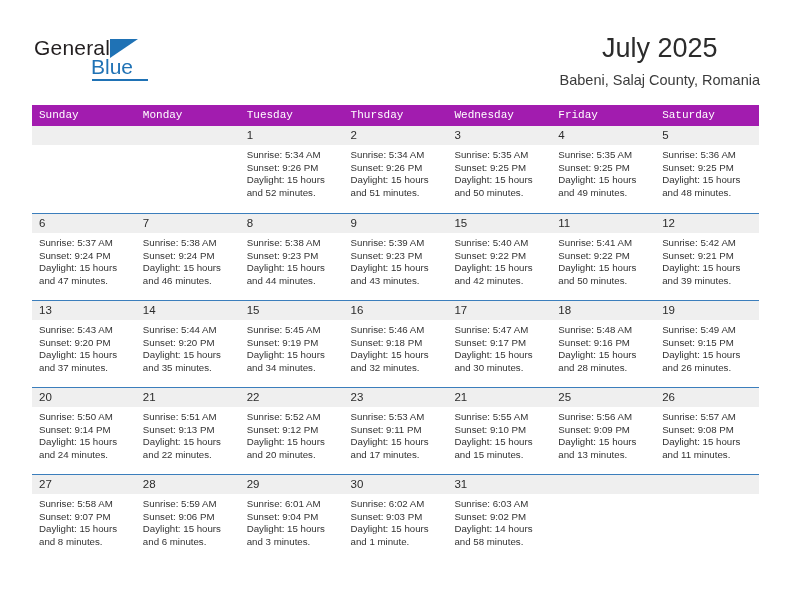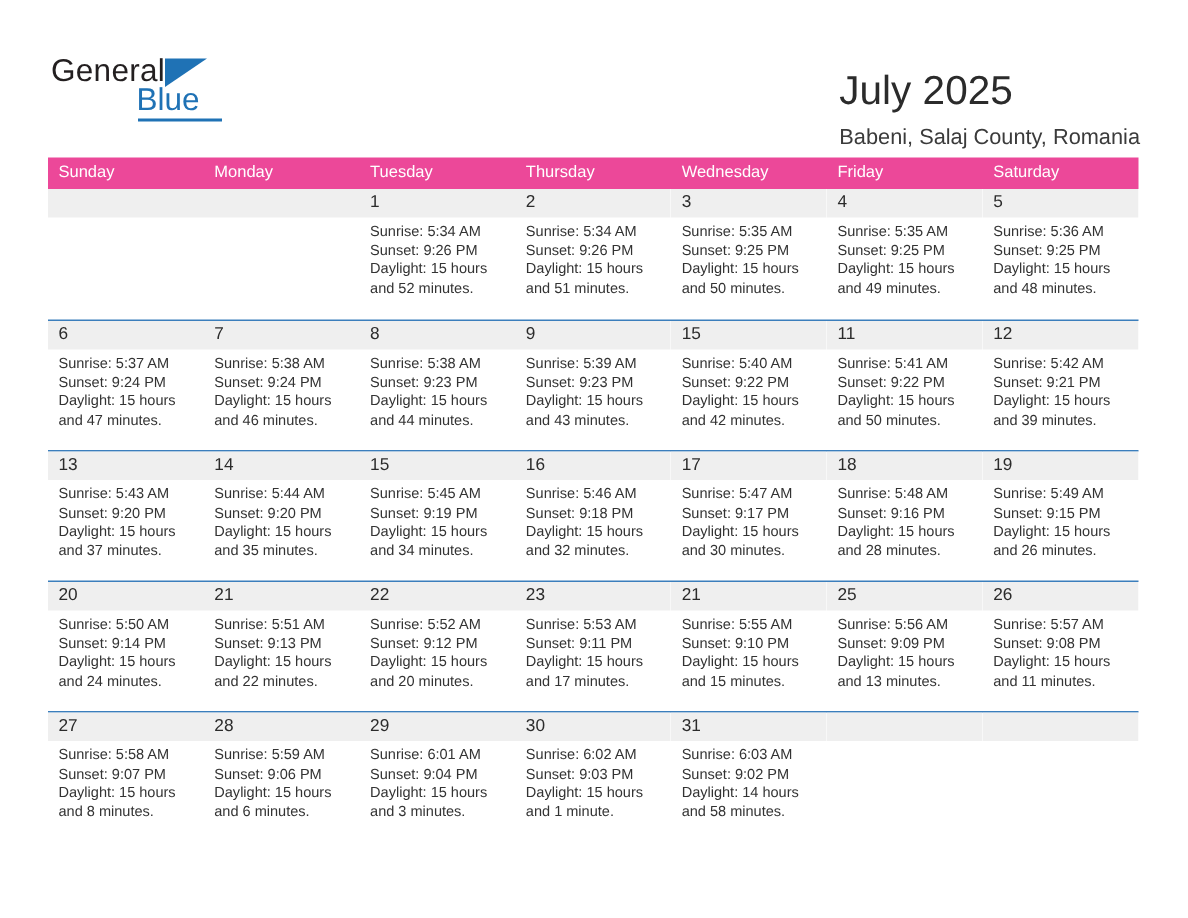--- a/index.html
+++ b/index.html
@@ -66,22 +66,22 @@
     left: 58px;
     top: 43px;
     width: 56px;
     height: 2px;
     background: #1f72b5;
   }
 
   .title-wrap {
     position: absolute;
     right: 0;
-    top: 16px;
-    text-align: left;
+    top: 4px;
+    text-align: center;
   }
   .cal-title {
     font-size: 27px;
     color: #2b2b2b;
     line-height: 32px;
     font-weight: normal;
     margin: 0;
   }
   .cal-subtitle {
     font-size: 14.5px;
@@ -93,22 +93,23 @@
 
   
   .calendar {
     position: absolute;
     left: 32px;
     top: 105px;
     width: 727px;
   }
   .weekdays {
     display: flex;
-    background: #ec4899;
+    background: #a21caf;
     height: 21px;
+    font-family: Liberation Mono, monospace;
   }
   .weekday {
     flex: 1 1 0;
     color: #ffffff;
     font-size: 11px;
     line-height: 21px;
     padding-left: 7px;
     box-sizing: border-box;
     white-space: nowrap;
   }

